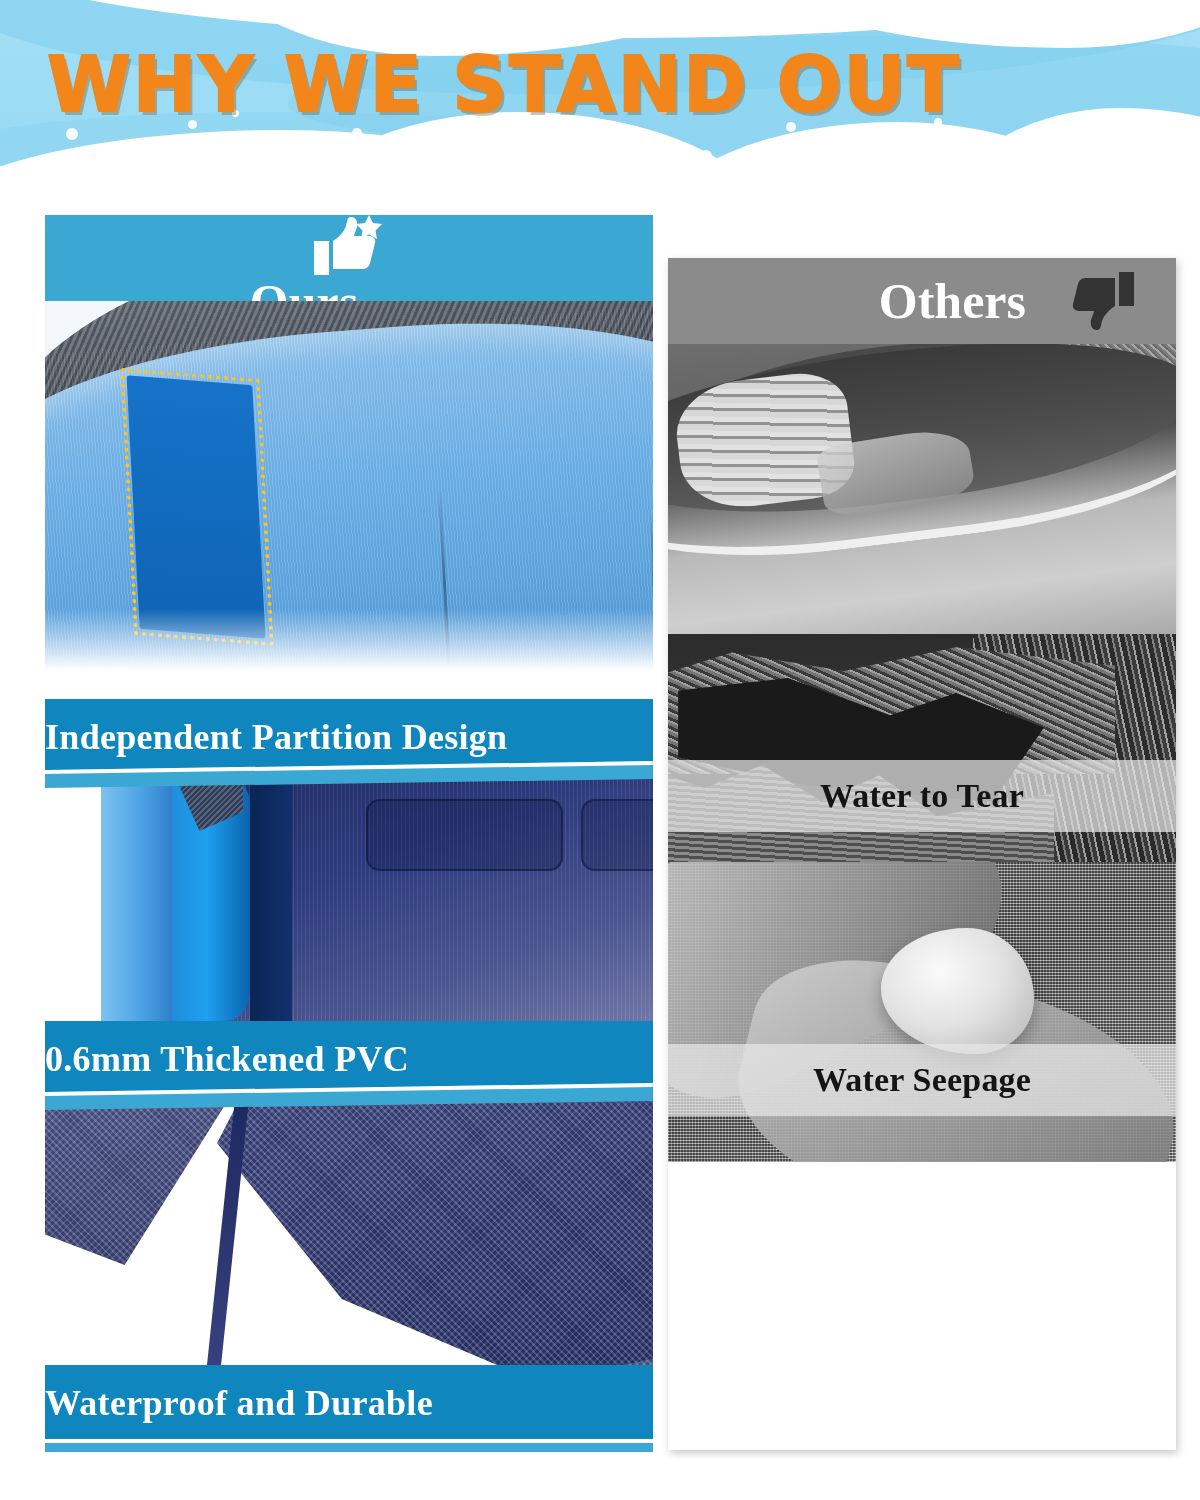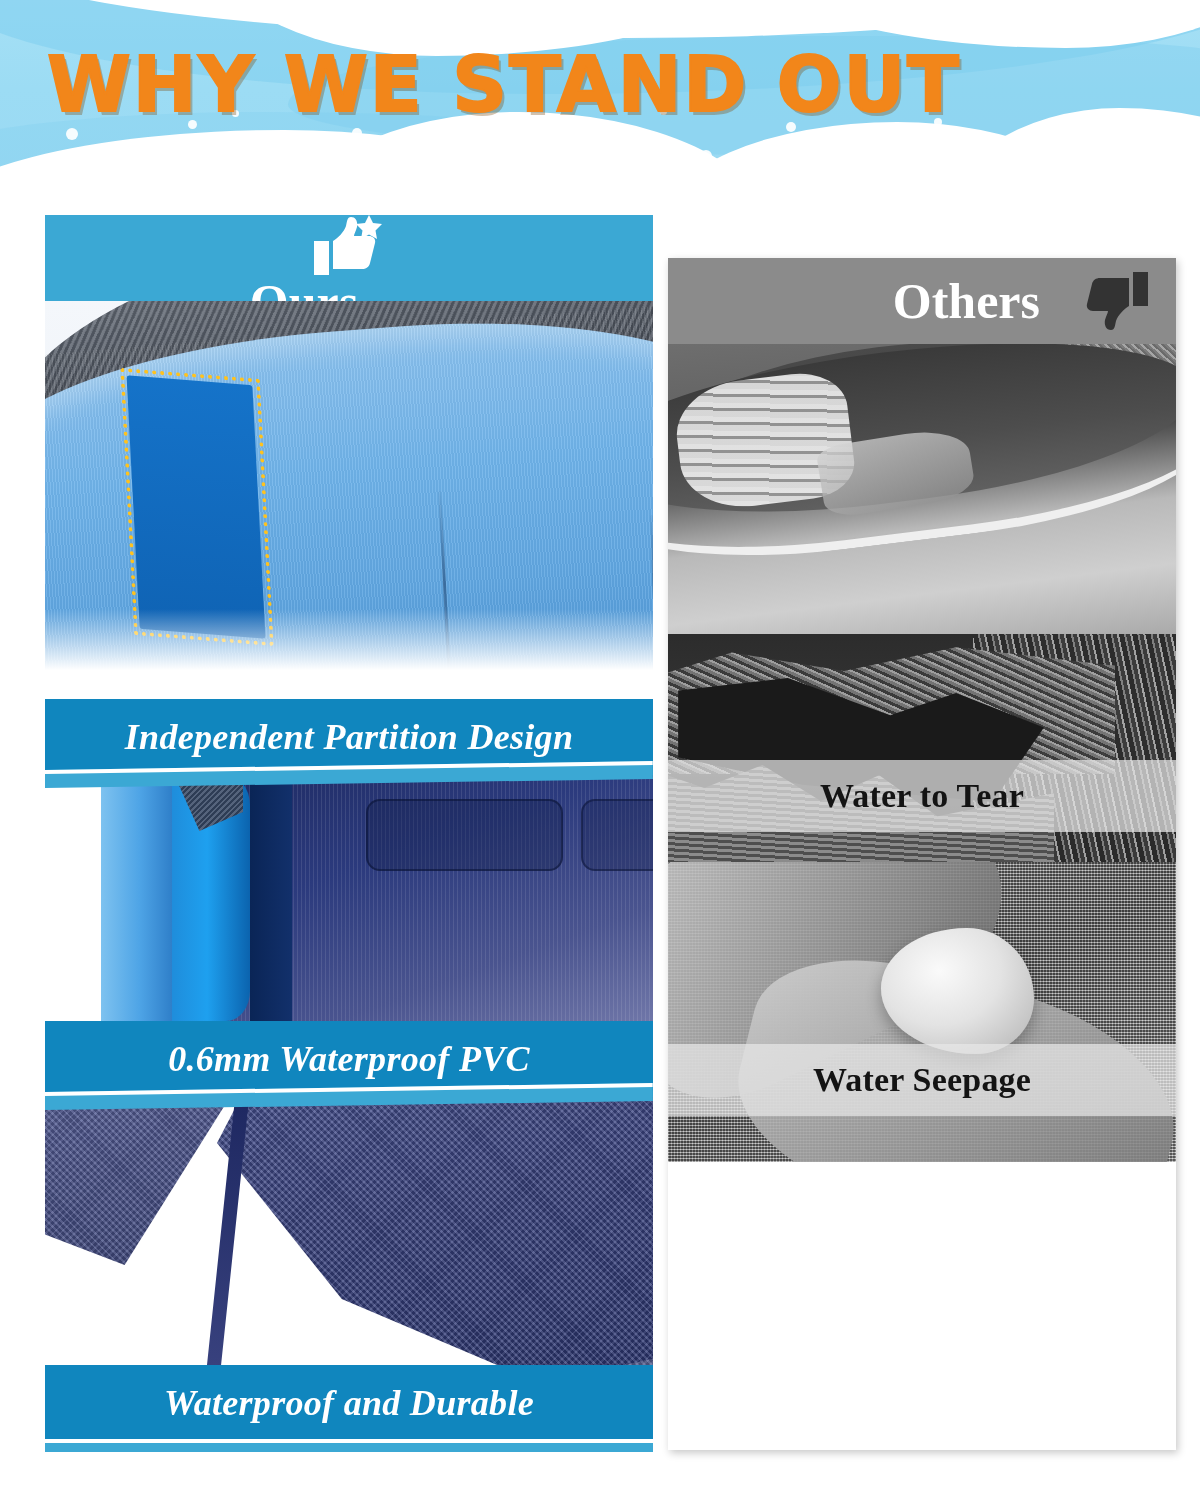--- a/index.html
+++ b/index.html
@@ -117,21 +117,21 @@
   .col-head-ours {
     height: 86px;
     background: #3BA8D4;
     padding: 0 28px;
     box-shadow: 0 3px 7px rgba(0,0,0,.22);
     flex-direction: column;
   }
   .col-head-other {
     height: 86px;
     background: #8b8b8b;
-    padding: 0 26px;
+    padding: 0 40px;
     justify-content: flex-end;
   }
   .col-head-title {
     color: #ffffff;
     font-family: "Liberation Serif", serif;
     font-weight: 700;
     font-size: 50px;
     line-height: 1;
   }
   .head-ours-title { flex: 1; text-align: center; padding-right: 90px; }
@@ -197,23 +197,21 @@
   }
 
   
   .cap-blue {
     position: relative;
     width: 100%;
     height: 76px;
     background: #1086BE;
     display: flex;
     align-items: center;
-    justify-content: center;
     z-index: 4;
-    font-style: italic;
   }
   .cap-blue-text {
     color: #ffffff;
     font-family: "Liberation Serif", serif;
     font-weight: 700;
     font-size: 36px;
     letter-spacing: .3px;
     white-space: nowrap;
   }
   .cap-slant {
@@ -498,21 +496,21 @@
         <div class="pi-seat"></div>
         <div class="pi-seat2"></div>
       </div>
       <div class="pi-wall-shade"></div>
       <div class="pi-wall-r"></div>
       <div class="pi-wall-l"></div>
       <div class="pi-notch"></div>
       <div class="pi-white"></div>
     </div>
     <div class="cap-blue">
-      <span class="cap-blue-text">0.6mm Waterproof PVC</span>
+      <span class="cap-blue-text">0.6mm Thickened PVC</span>
       <div class="cap-slant"></div>
     </div>
 
     <div class="photo ph-fabric">
       <div class="pf-sheet pf-left"></div>
       <div class="pf-sheet pf-right"></div>
       <div class="pf-sheet pf-main"></div>
       <div class="pf-edge"></div>
     </div>
     <div class="cap-blue">

